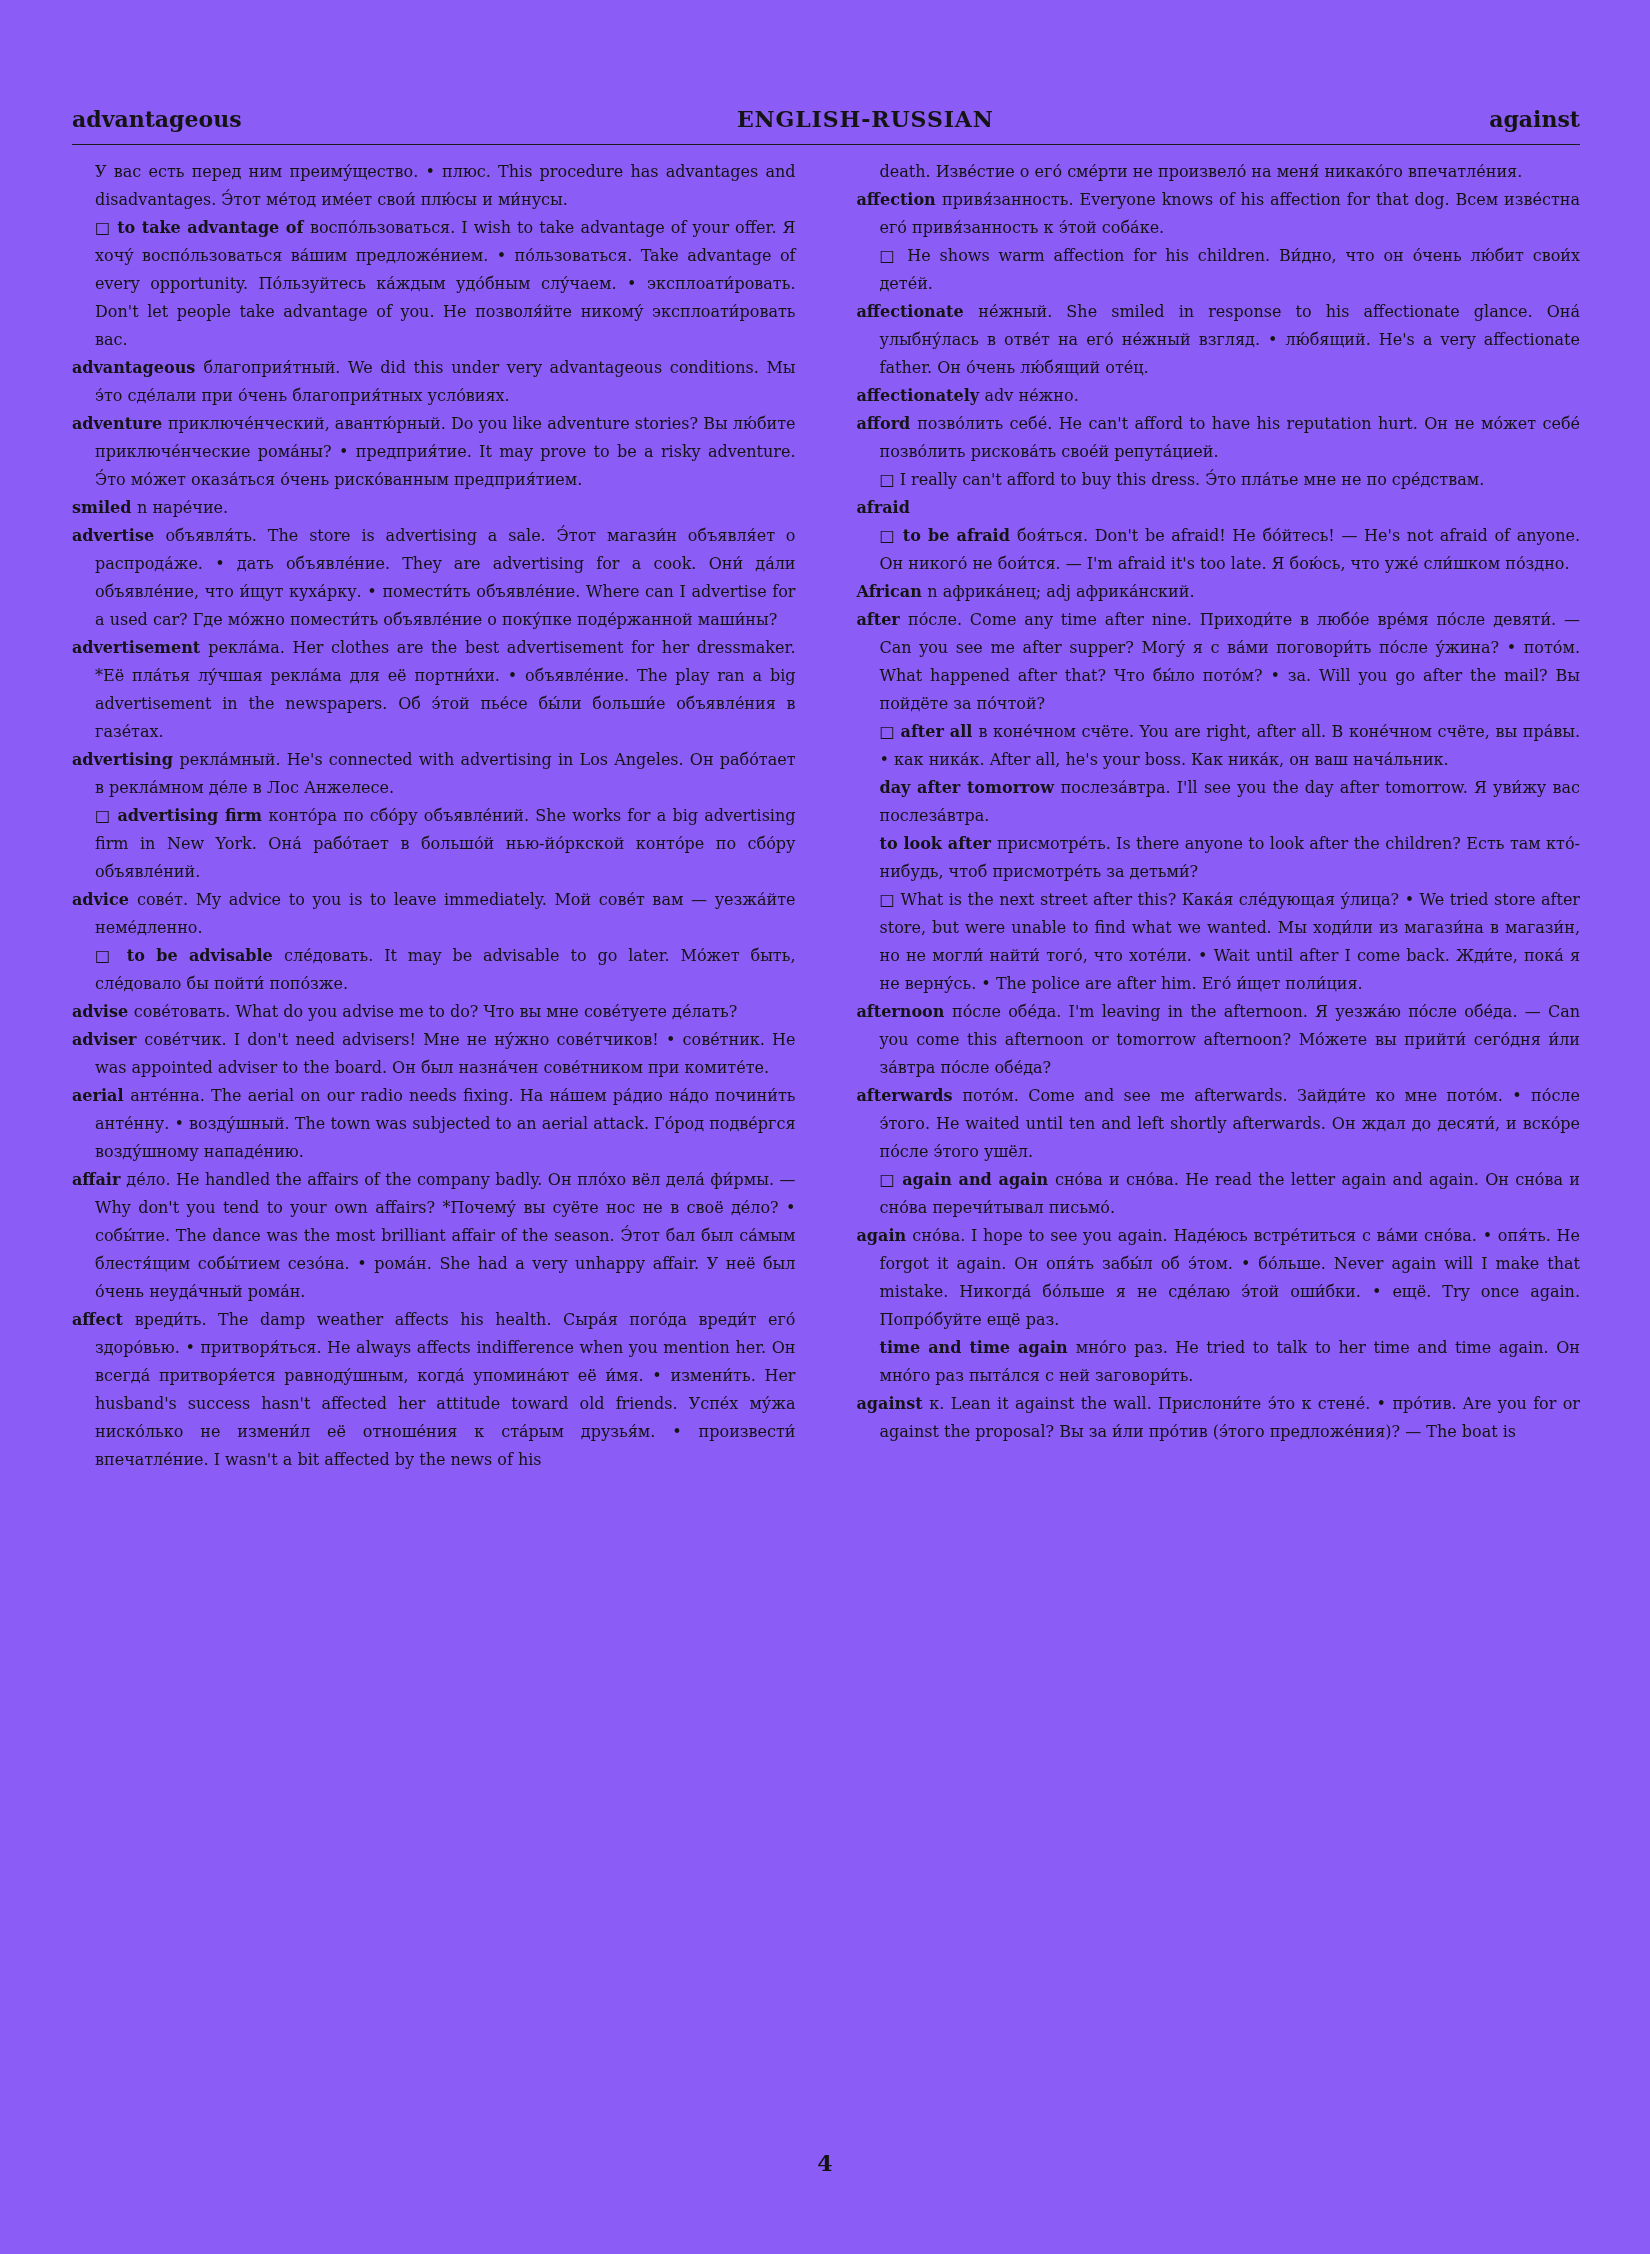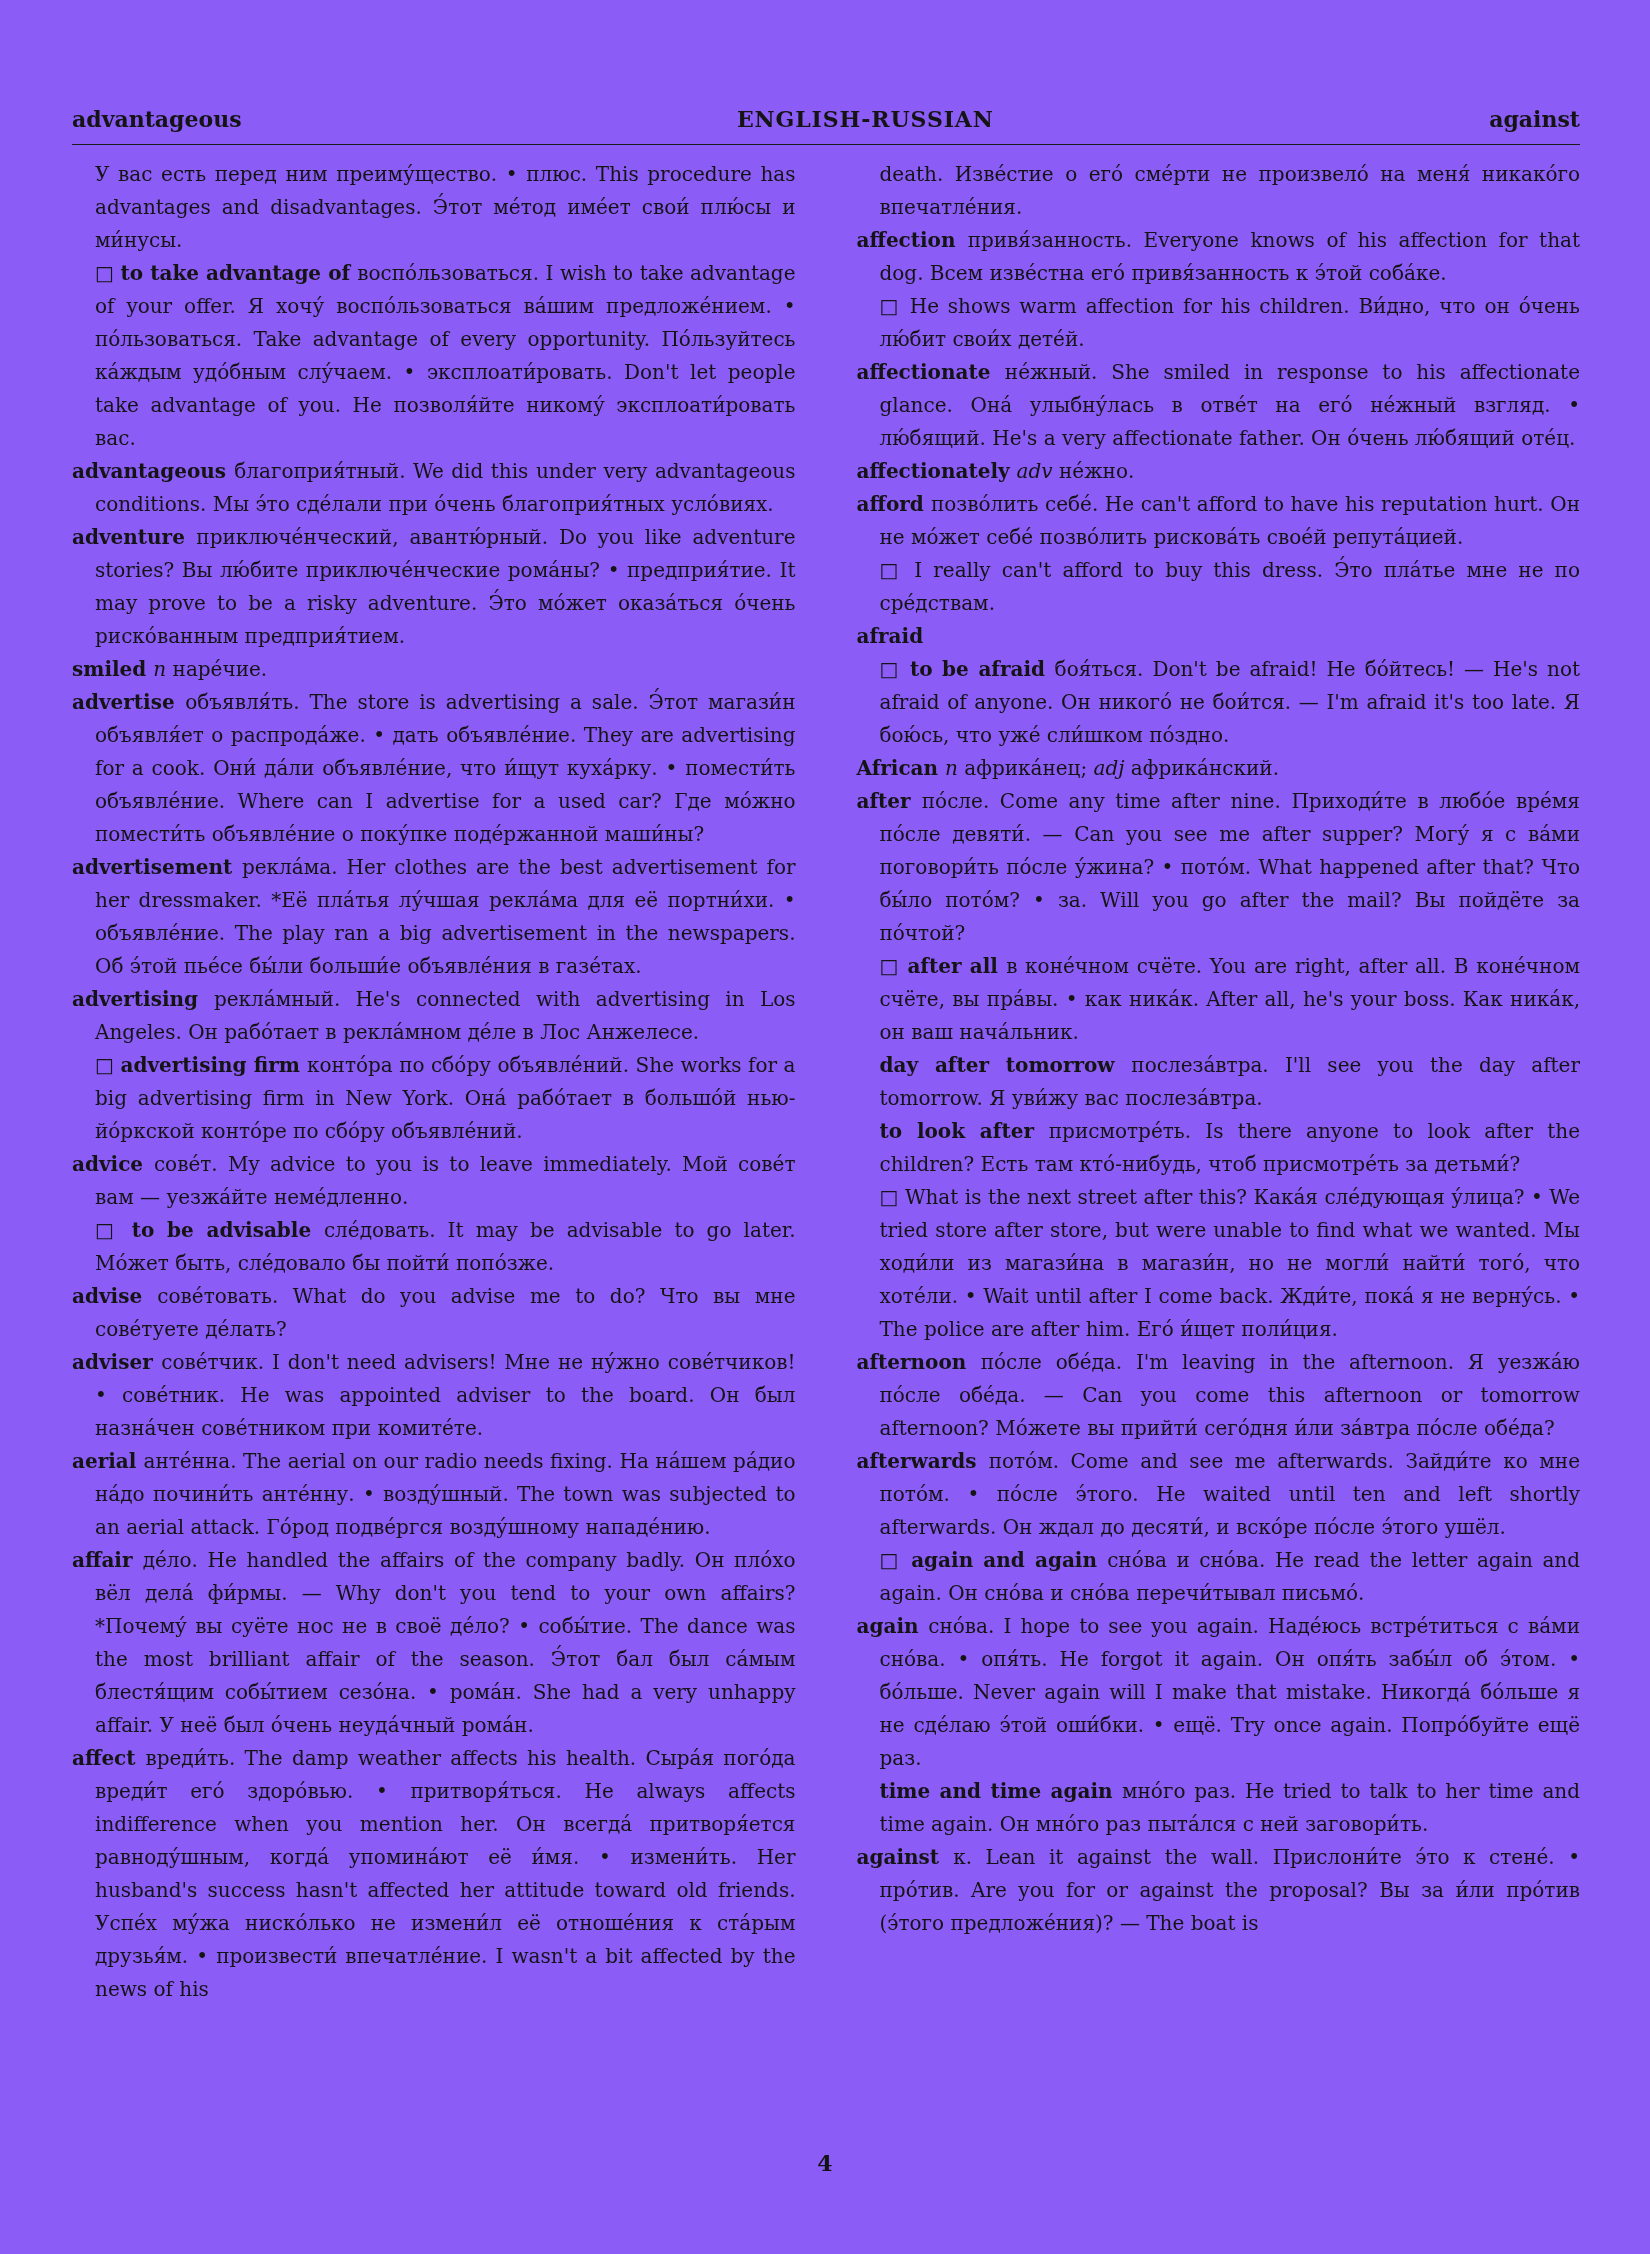--- a/index.html
+++ b/index.html
@@ -43,33 +43,33 @@
     top: 158px;
     left: 72px;
     width: 1508px;
     height: 1992px;
     display: flex;
     gap: 61px;
     overflow: hidden;
   }
   .col {
     width: 724px;
-    font-size: 20px;
-    line-height: 33px;
+    font-size: 16px;
+    line-height: 28px;
     text-align: justify;
   }
   .para {
     padding-left: 23px;
     text-indent: 0;
   }
   .para.entry {
     text-indent: -23px;
   }
   .b { font-weight: bold; }
-  .i { font-style: italic; }
+  .i { }
   .page-number {
     position: absolute;
     top: 2150px;
     left: 0;
     width: 100%;
     text-align: center;
     font-size: 22px;
     font-weight: bold;
   }
 </style>

